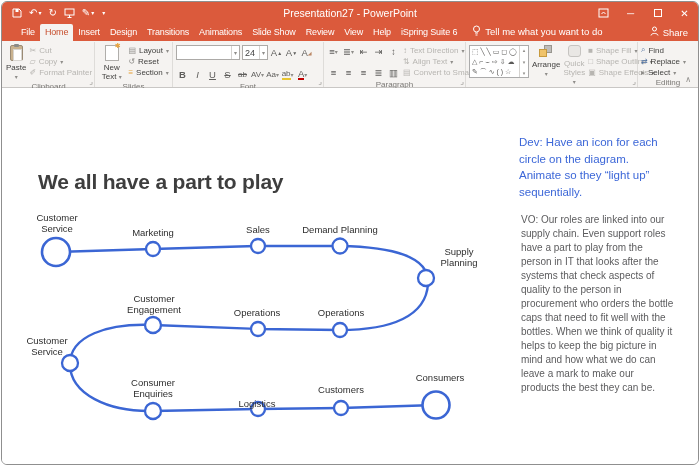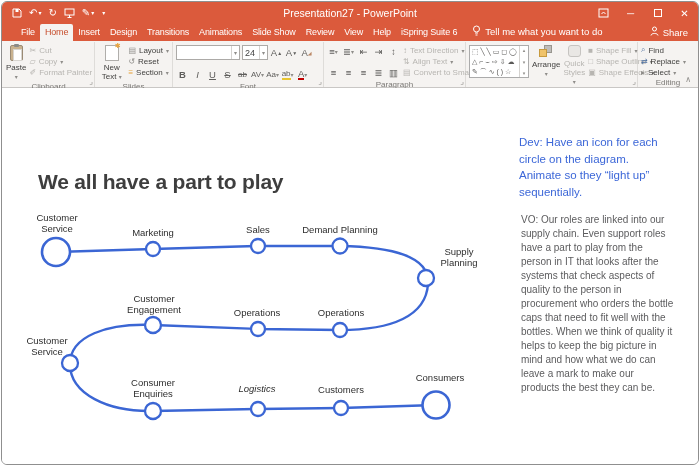--- a/index.html
+++ b/index.html
@@ -379,19 +379,19 @@
         <div class="node-label" style="left: 55px; top: 124px; width: 70px;">Customer Service</div>
         <div class="node-label" style="left: 151px; top: 139px; width: 70px;">Marketing</div>
         <div class="node-label" style="left: 256px; top: 136px; width: 50px;">Sales</div>
         <div class="node-label" style="left: 338px; top: 136px; width: 110px;">Demand Planning</div>
         <div class="node-label" style="left: 457px; top: 158px; width: 55px;">Supply Planning</div>
         <div class="node-label" style="left: 152px; top: 205px; width: 82px;">Customer Engagement</div>
         <div class="node-label" style="left: 255px; top: 219px; width: 70px;">Operations</div>
         <div class="node-label" style="left: 339px; top: 219px; width: 70px;">Operations</div>
         <div class="node-label" style="left: 45px; top: 247px; width: 58px;">Customer Service</div>
         <div class="node-label" style="left: 151px; top: 289px; width: 68px;">Consumer Enquiries</div>
-        <div class="node-label" style="left: 255px; top: 295px; width: 60px; font-style: italic;">Logistics</div>
+        <div class="node-label" style="left: 255px; top: 310px; width: 60px;">Logistics</div>
         <div class="node-label" style="left: 339px; top: 296px; width: 70px;">Customers</div>
         <div class="node-label" style="left: 438px; top: 284px; width: 80px;">Consumers</div>
       </div>
   </div>
 
 </div>
 
 </body></html>

